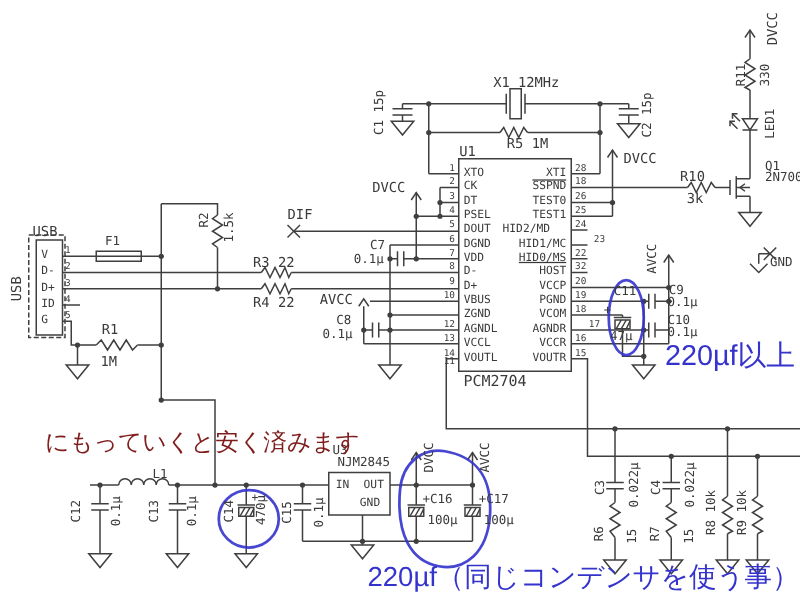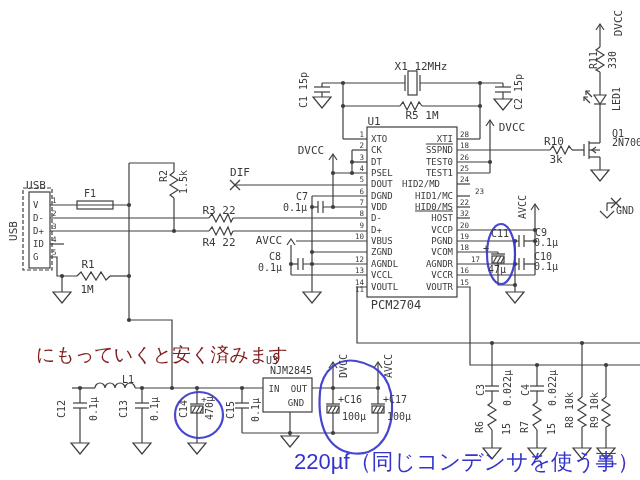--- a/index.html
+++ b/index.html
@@ -350,20 +350,21 @@
 <span class="lbl s9" style="left:299px;top:389px">OUT</span>
 <span class="lbl s9" style="left:296px;top:403px">GND</span>
 <span class="lbl rot s10" style="left:344px;top:366px">DVCC</span>
 <span class="lbl rot s10" style="left:389px;top:366px">AVCC</span>
 <span class="lbl s10" style="left:350px;top:400px">+C16</span>
 <span class="lbl s10" style="left:354px;top:417px">100µ</span>
 <span class="lbl s10" style="left:395px;top:400px">+C17</span>
 <span class="lbl s10" style="left:399px;top:417px">100µ</span>
 
 <div class="note n19" style="left: 36px; top: 345px; color: #7f1d1d;">にもっていくと安く済みます</div>
+<div class="note n23" style="left: 532px; top: 272px; color: rgb(52, 51, 204);">220µf以上</div>
 <div class="note n22" style="left: 294px; top: 450px; color: rgb(52, 51, 204);">220µf（同じコンデンサを使う事）</div>
 
 <span class="pl" style="left: 371px; top: 139px;">XTO</span>
     <span class="pn" style="left: 364px; top: 138px;">1</span>
     <span class="pl" style="left: 371px; top: 150px;">CK</span>
     <span class="pn" style="left: 364px; top: 149px;">2</span>
     <span class="pl" style="left: 371px; top: 162px;">DT</span>
     <span class="pn" style="left: 364px; top: 161px;">3</span>
     <span class="pl" style="left: 371px; top: 173px;">PSEL</span>
     <span class="pn" style="left: 364px; top: 172px;">4</span>

